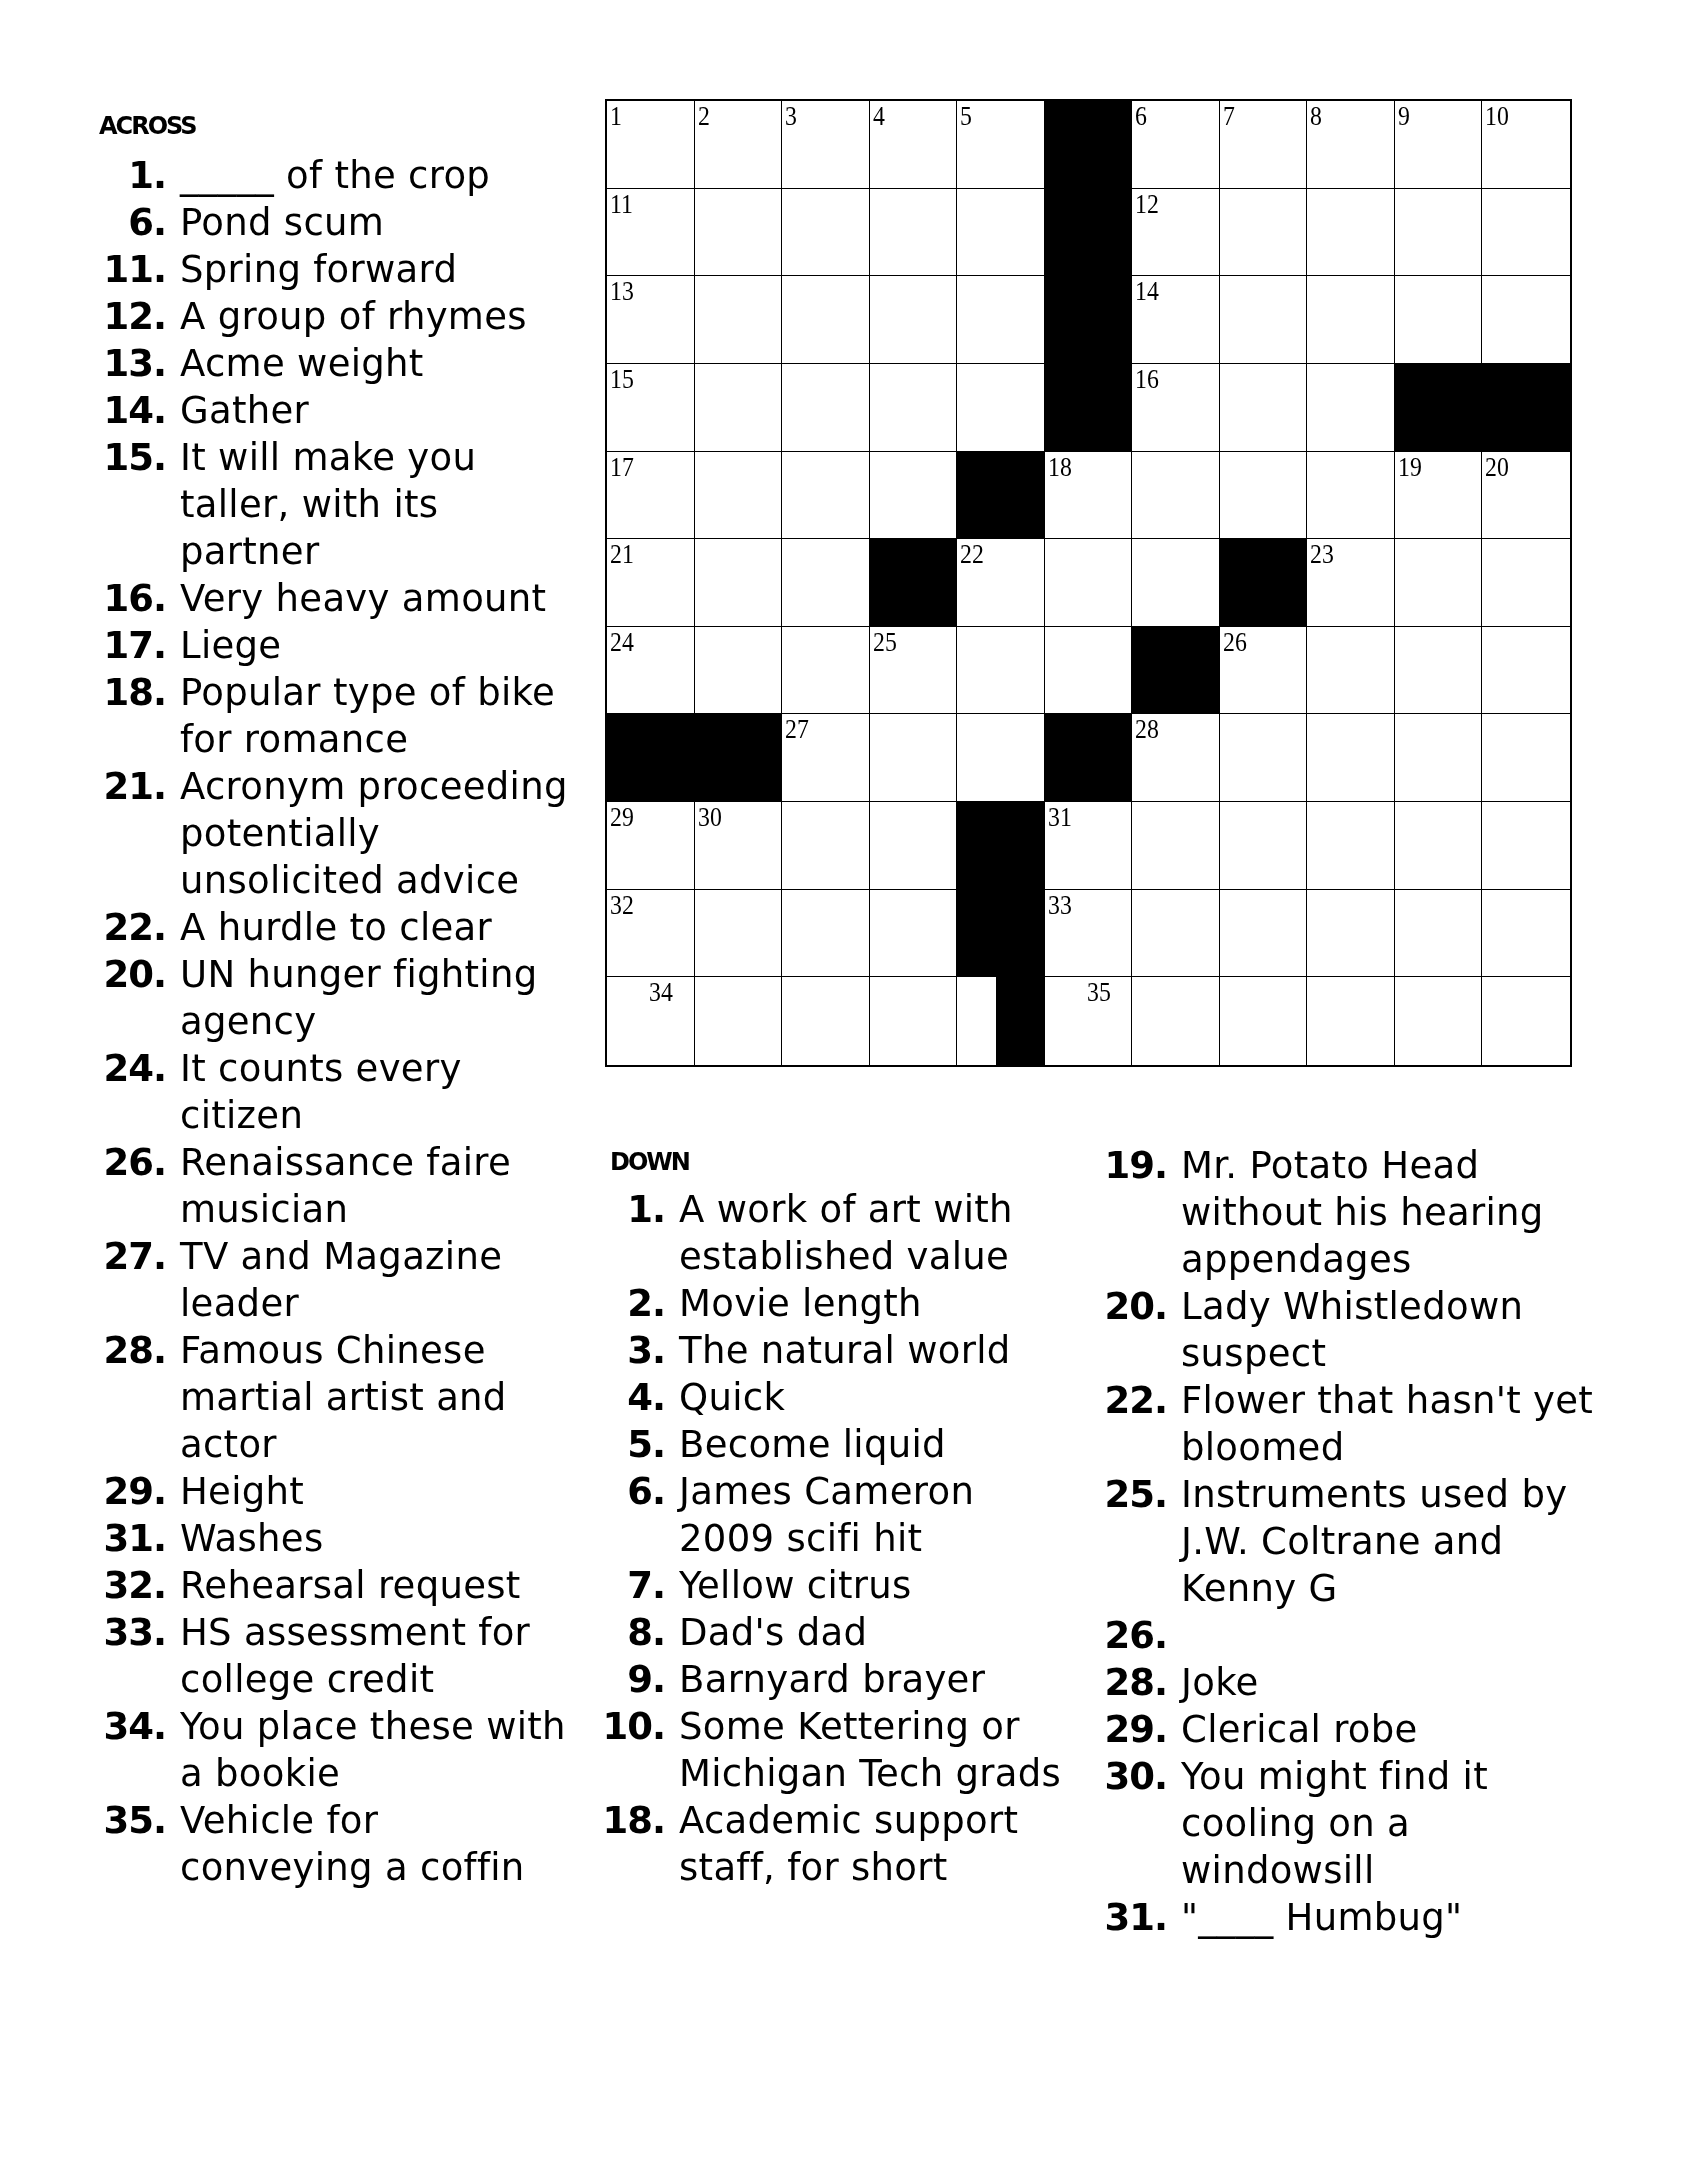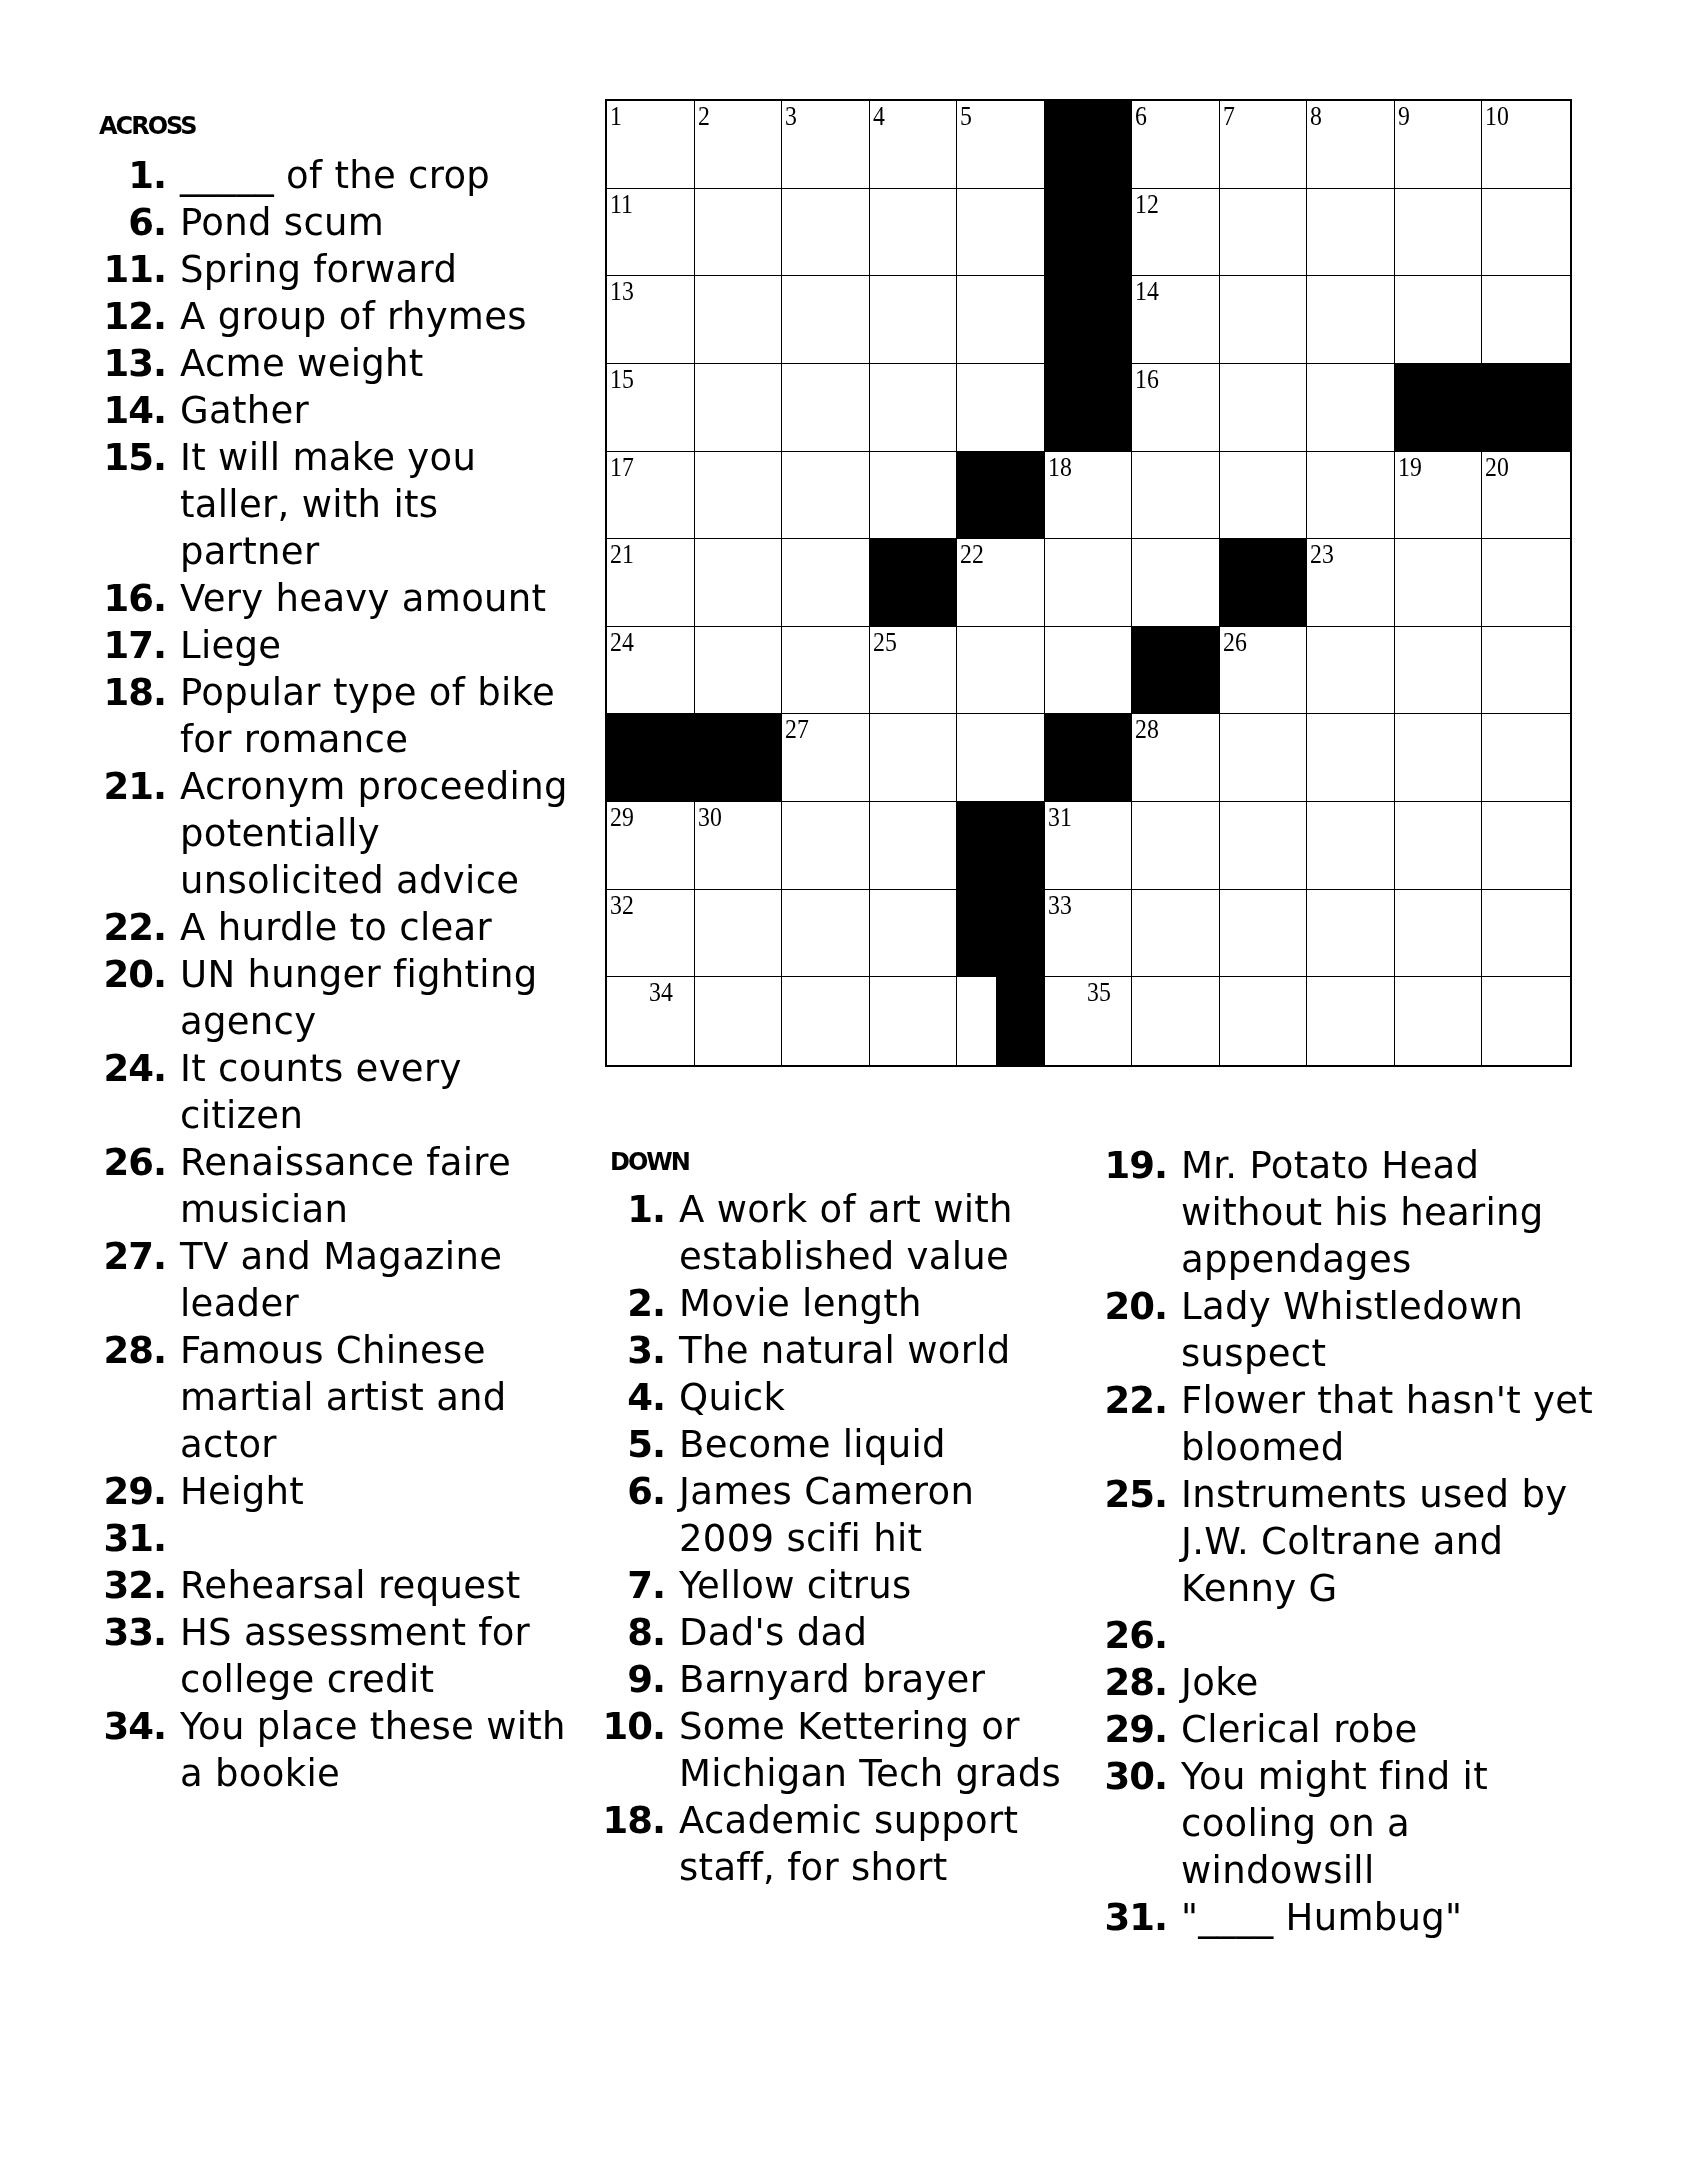--- a/index.html
+++ b/index.html
@@ -290,32 +290,37 @@
     <div class="clue">
       <span class="n">28.</span>
       <span class="t">Famous Chinese martial artist and actor</span>
     </div>
     <div class="clue">
       <span class="n">29.</span>
       <span class="t">Height</span>
     </div>
     <div class="clue">
       <span class="n">31.</span>
+      <span class="t">Washes</span>
     </div>
     <div class="clue">
       <span class="n">32.</span>
       <span class="t">Rehearsal request</span>
     </div>
     <div class="clue">
       <span class="n">33.</span>
       <span class="t">HS assessment for college credit</span>
     </div>
     <div class="clue">
       <span class="n">34.</span>
       <span class="t">You place these with a bookie</span>
+    </div>
+    <div class="clue">
+      <span class="n">35.</span>
+      <span class="t">Vehicle for conveying a coffin</span>
     </div>
   </div>
 
 <div class="heading" style="left:602px; top:1139px;margin-left:8px;">DOWN</div>
 <div id="down1-list" class="cluelist">
     <div class="clue">
       <span class="n">1.</span>
       <span class="t">A work of art with established value</span>
     </div>
     <div class="clue">

